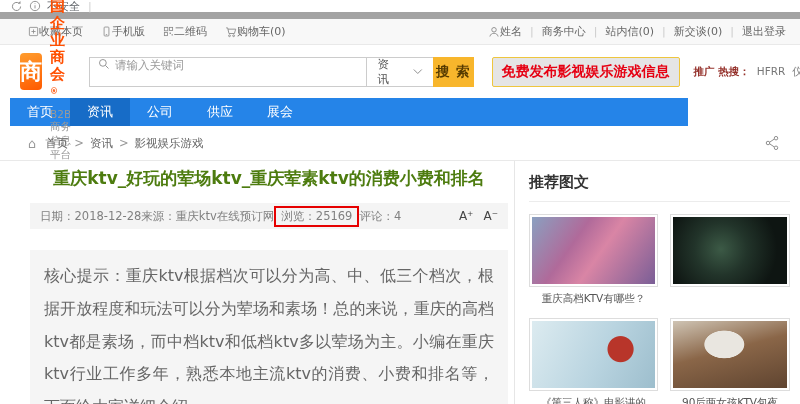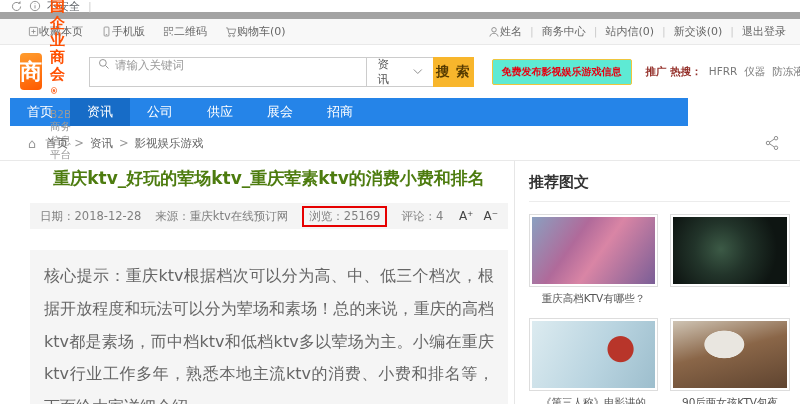--- a/index.html
+++ b/index.html
@@ -38,22 +38,22 @@
   .search-box { display:flex; align-items:flex-start; width:286px; border:1px solid #ccc;
     border-right:none; padding:0 8px; }
   .search-box input { border:none; outline:none; flex:1; font-size:11.5px; color:#333;
     font-family:inherit; background:transparent; margin-left:5px; }
   .search-box input::placeholder { color:#9a9a9a; }
   .search-cat { display:flex; align-items:center; gap:14px; border:1px solid #ccc;
     border-right:none; padding:0 10px; font-size:11.5px; color:#555; cursor:pointer; }
   .search-btn { width:42px; background:#f8b62c; border:none; color:#553a00;
     font-size:13.5px; font-weight:bold; cursor:pointer; font-family:inherit; letter-spacing:1px; }
 
-  .promo-btn { margin-left:18px; background:#5eead4; border:1px solid #eec63e;
-    color:#e60012; font-size:10px; font-weight:bold; padding:5px 9px; border-radius:2px;
+  .promo-btn { margin-left:18px; background:#e5e5e5; border:1px solid #eec63e;
+    color:#e60012; font-size:14px; font-weight:bold; padding:5px 9px; border-radius:2px;
     cursor:pointer; font-family:inherit; white-space:nowrap; }
   .hot-wrap { margin-left:14px; font-size:10.5px; white-space:nowrap; }
   .hot-label { color:#94302a; font-weight:bold; }
   .hot-link { color:#777; margin-left:7px; cursor:pointer; }
 
   
   .nav { width:678px; margin-left:10px; height:28px; background:#2584e8;
     display:flex; align-items:stretch; }
   .nav-item { color:#fff; font-size:13px; padding:0 17px; display:flex;
     align-items:center; cursor:pointer; }
@@ -66,21 +66,21 @@
   .crumb-link { cursor:pointer; margin:0 4px; }
   .crumb-sep { color:#999; margin:0 2px; }
   .share-ico { margin-left:auto; cursor:pointer; display:flex; }
 
   
   .content { display:flex; align-items:stretch; }
   .main-col { width:552px; padding-left:30px; }
   .article-title { text-align:center; font-size:17px; font-weight:bold; color:#4d7c0f;
     margin-top:6px; }
   .meta-bar { margin-top:13px; height:26px; background:#f4f4f4; display:flex;
-    align-items:center; gap:14px; font-size:11.5px; color:#808080; padding:0 10px; }
+    align-items:center; gap:0; font-size:11.5px; color:#808080; padding:0 10px; }
   .views-box { border:2px solid #e60000; padding:1px 5px; color:#808080; }
   .font-ctrl { margin-left:auto; display:flex; gap:10px; color:#444; font-size:12px; }
   .font-ctrl span { cursor:pointer; }
   .core-tip { margin-top:21px; background:#f5f5f5; padding:10px 14px; font-size:16px;
     color:#666; line-height:2.05; text-align:justify; }
 
   
   .sidebar { flex:1; border-left:1px solid #e6e6e6; margin-left:6px;
     padding:12px 10px 0 14px; }
   .side-title { font-size:15px; font-weight:bold; color:#333; padding-bottom:9px;
@@ -203,21 +203,20 @@
     <span class="hot-label">推广 热搜：</span><span class="hot-link">HFRR</span><span class="hot-link">仪器</span><span class="hot-link">防冻液</span>
   </div>
 </div>
 
 <div class="nav">
   <div class="nav-item">首页</div>
   <div class="nav-item active">资讯</div>
   <div class="nav-item">公司</div>
   <div class="nav-item">供应</div>
   <div class="nav-item">展会</div>
-  <div class="nav-item">招商</div>
 </div>
 
 <div class="crumb-row">
   <span class="home-ico">⌂</span>
   <span class="crumb-link">首页</span>
   <span class="crumb-sep">&gt;</span>
   <span class="crumb-link">资讯</span>
   <span class="crumb-sep">&gt;</span>
   <span class="crumb-link">影视娱乐游戏</span>
   <span class="share-ico">

